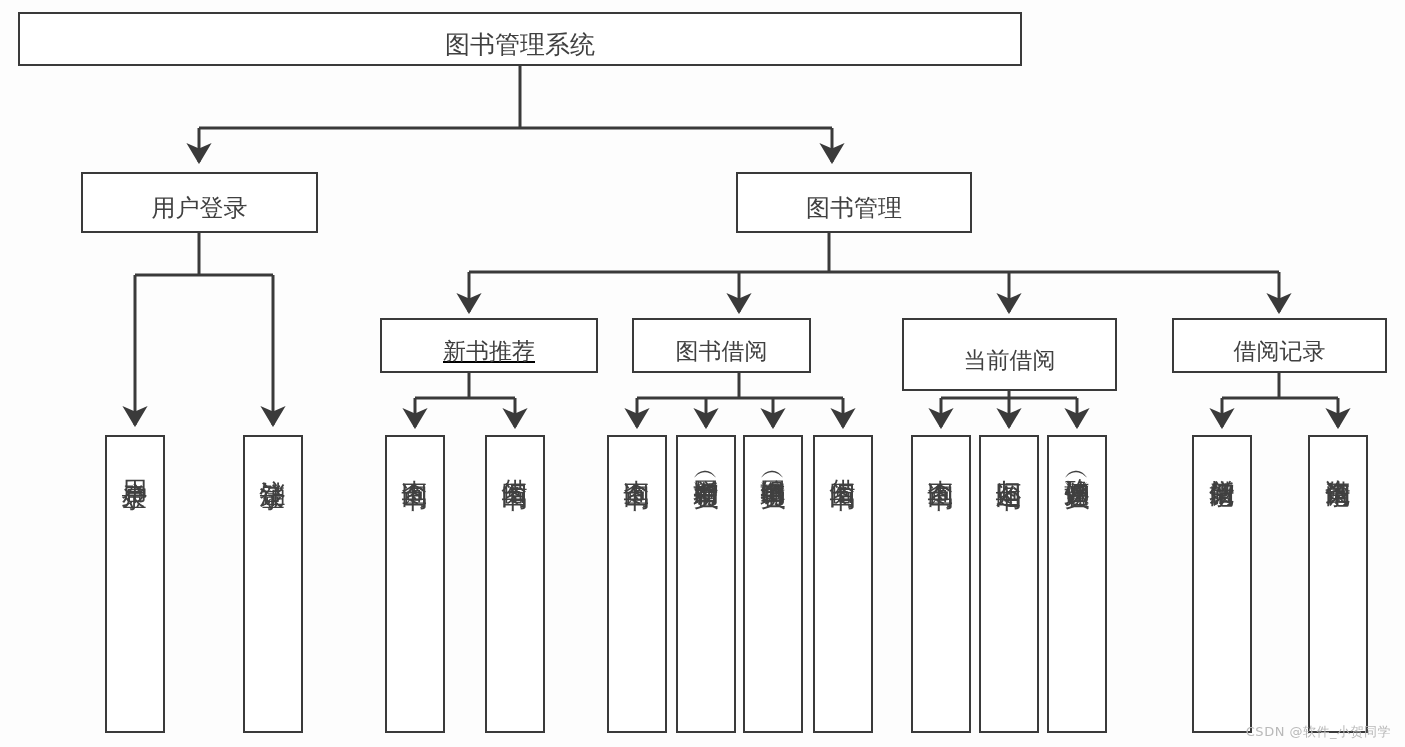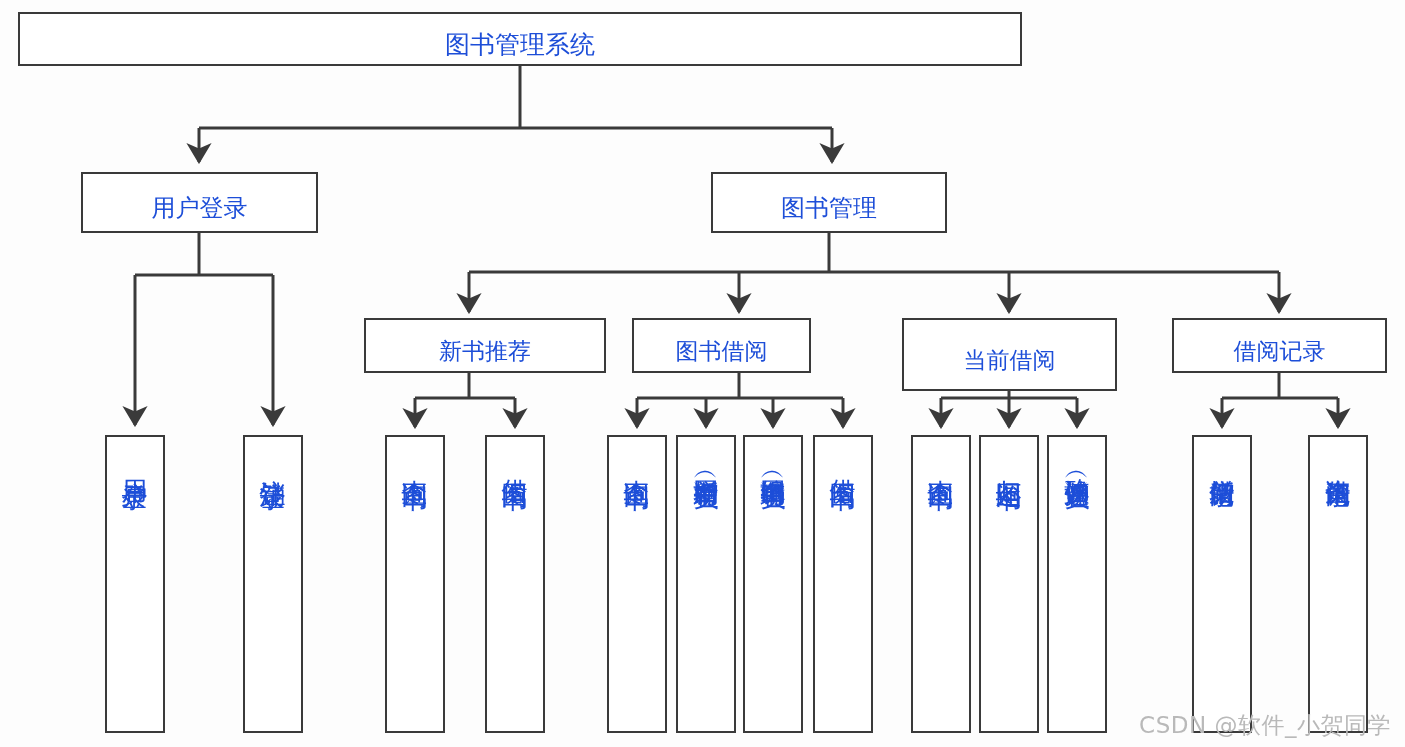--- a/index.html
+++ b/index.html
@@ -30,21 +30,21 @@
     position: absolute;
     box-sizing: border-box;
     background: #ffffff;
     border: 2px solid #3a3a3a;
     display: flex;
     align-items: center;
     justify-content: center;
     z-index: 2;
   }
   .node-label {
-    color: #1d4ed8;
+    color: #404040;
     text-align: center;
     line-height: 1.18;
     white-space: nowrap;
     margin-top: 12px;
   }
   .node.root .node-label {
     font-size: 25px;
   }
   .node.level1 .node-label {
     font-size: 24px;
@@ -65,21 +65,21 @@
     white-space: pre-wrap;
   }
   .node.leaf.tall-text .node-label {
     font-size: 25px;
     letter-spacing: 1px;
   }
   #watermark {
     position: absolute;
     right: 14px;
     bottom: 6px;
-    font-size: 23px;
+    font-size: 13px;
     color: #b9b9b9;
     letter-spacing: 0.5px;
     z-index: 5;
     white-space: nowrap;
   }
 </style>
 </head>
 <body>
 
 <div id="diagram-root">
@@ -136,25 +136,25 @@
   </svg>
 
   <div class="node root" style="left:18px; top:12px; width:1004px; height:54px;">
     <span class="node-label">图书管理系统</span>
   </div>
 
   <div class="node level1" style="left:81px; top:172px; width:237px; height:61px;">
     <span class="node-label">用户登录</span>
   </div>
 
-  <div class="node level1" style="left:711px; top:172px; width:236px; height:61px;">
+  <div class="node level1" style="left:736px; top:172px; width:236px; height:61px;">
     <span class="node-label">图书管理</span>
   </div>
 
-  <div class="node level2" style="left:364px; top:318px; width:242px; height:55px;">
+  <div class="node level2" style="left:380px; top:318px; width:218px; height:55px;text-decoration:underline;">
     <span class="node-label">新书推荐</span>
   </div>
 
   <div class="node level2" style="left:632px; top:318px; width:179px; height:55px;">
     <span class="node-label">图书借阅</span>
   </div>
 
   <div class="node level2" style="left:902px; top:318px; width:215px; height:73px;">
     <span class="node-label">当前借阅</span>
   </div>

